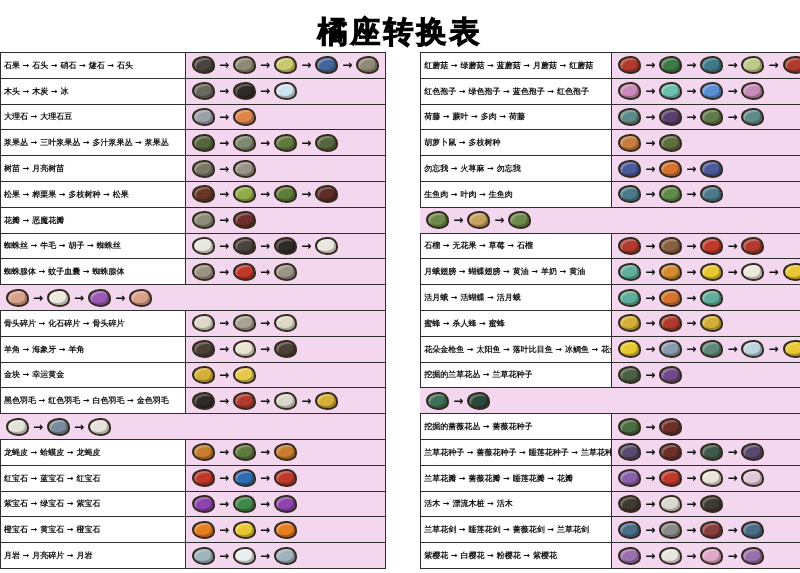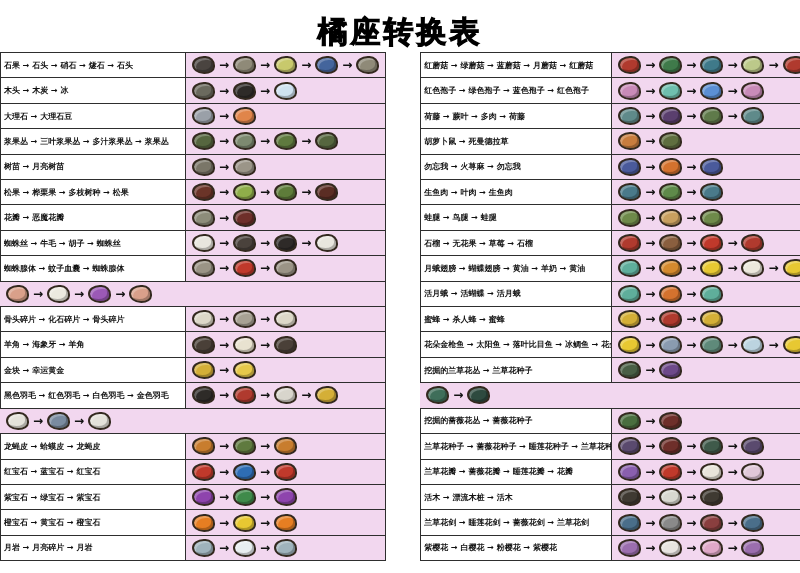--- a/index.html
+++ b/index.html
@@ -1,20 +1,20 @@
 <!DOCTYPE html>
 <html><head>
 <meta charset="utf-8">
 <style>
   html,body{margin:0;padding:0;}
   .page{width:800px;height:573px;background:#ffffff;position:relative;overflow:hidden;
         font-family:"DejaVu Sans","Liberation Sans",sans-serif;}
   .title{margin:0;padding-top:12px;text-align:center;font-size:30px;font-weight:900;
          letter-spacing:3px;color:#000;-webkit-text-stroke:1px #000;}
-  .table-wrap{position:absolute;top:52px;left:0;width:792px;bottom:12px;display:flex;gap:32px;}
+  .table-wrap{position:absolute;top:52px;left:0;width:792px;bottom:4px;display:flex;gap:32px;}
   .col-group{display:flex;flex-direction:column;border-top:1px solid #2e2e2e;}
   .col-group.left{width:394px;}
   .col-group.right{width:402px;margin-left:2px;}
   .row{flex:1;display:flex;border-bottom:1px solid #2e2e2e;min-height:0;}
   .label-cell{background:#ffffff;border-left:1px solid #2e2e2e;border-right:1px solid #2e2e2e;
               display:flex;align-items:center;padding:0 3px;font-size:8px;font-weight:bold;
               color:#111;white-space:nowrap;overflow:hidden;}
   .left  .label-cell{width:178px;flex:none;}
   .right .label-cell{width:184px;flex:none;}
   .icon-cell{flex:1;background:#f2d7ef;display:flex;align-items:center;padding:0 6px;
@@ -291,21 +291,21 @@
             <span class="arrow">→</span>
             <span class="blob" style="background: rgb(90, 63, 110);"></span>
             <span class="arrow">→</span>
             <span class="blob" style="background: rgb(95, 122, 74);"></span>
             <span class="arrow">→</span>
             <span class="blob" style="background: rgb(95, 138, 138);"></span>
           </div>
   </div>
 
   <div class="row">
-    <div class="label-cell">胡萝卜鼠 → 死曼德拉草</div>
+    <div class="label-cell">胡萝卜鼠 → 多枝树种</div>
     <div class="icon-cell">
             <span class="blob" style="background: rgb(200, 125, 62);"></span>
             <span class="arrow">→</span>
             <span class="blob" style="background: rgb(95, 110, 63);"></span>
           </div>
   </div>
 
   <div class="row">
     <div class="label-cell">勿忘我 → 火荨麻 → 勿忘我</div>
     <div class="icon-cell">
@@ -322,21 +322,20 @@
     <div class="icon-cell">
             <span class="blob" style="background: rgb(74, 122, 138);"></span>
             <span class="arrow">→</span>
             <span class="blob" style="background: rgb(95, 138, 74);"></span>
             <span class="arrow">→</span>
             <span class="blob" style="background: rgb(74, 122, 138);"></span>
           </div>
   </div>
 
   <div class="row">
-    <div class="label-cell">蛙腿 → 鸟腿 → 蛙腿</div>
     <div class="icon-cell">
             <span class="blob" style="background: rgb(110, 138, 74);"></span>
             <span class="arrow">→</span>
             <span class="blob" style="background: rgb(200, 160, 95);"></span>
             <span class="arrow">→</span>
             <span class="blob" style="background: rgb(110, 138, 74);"></span>
           </div>
   </div>
 
   <div class="row">

